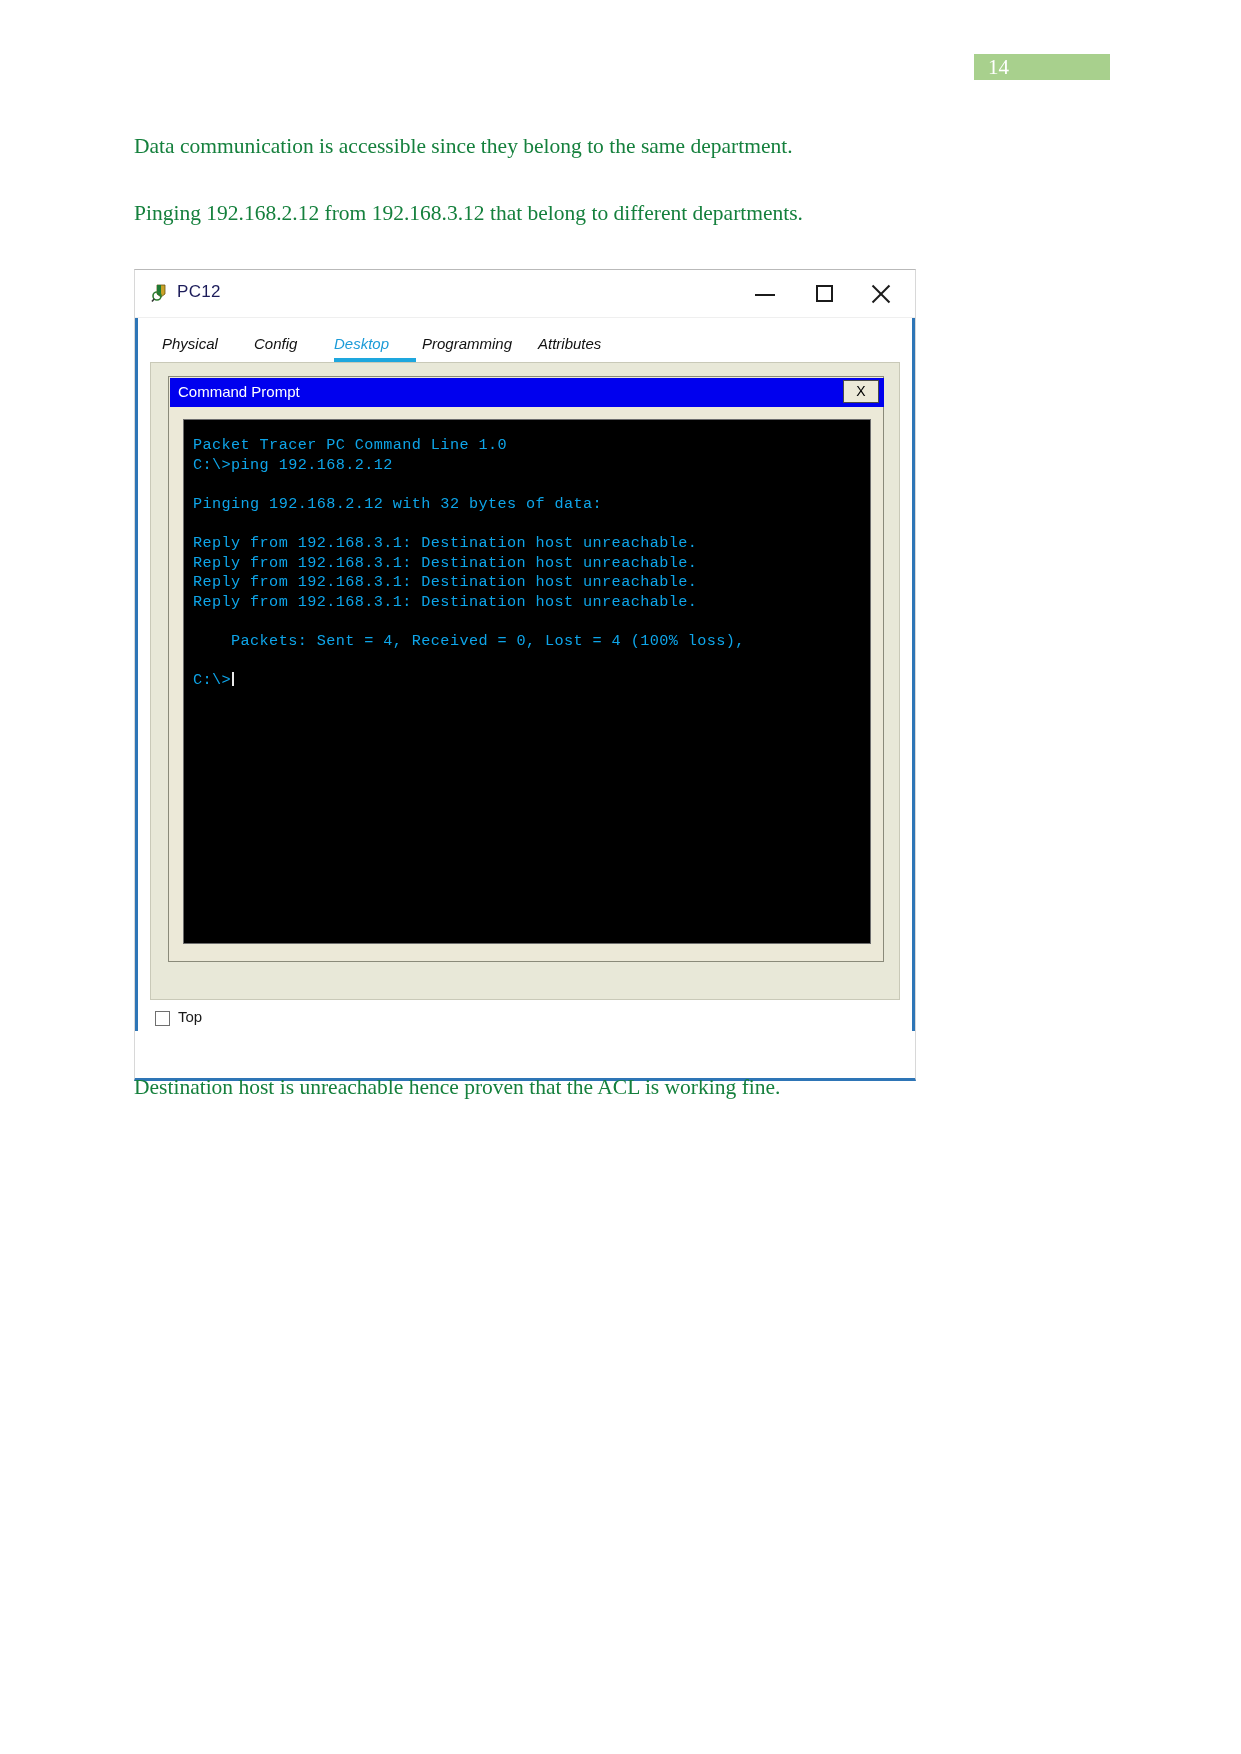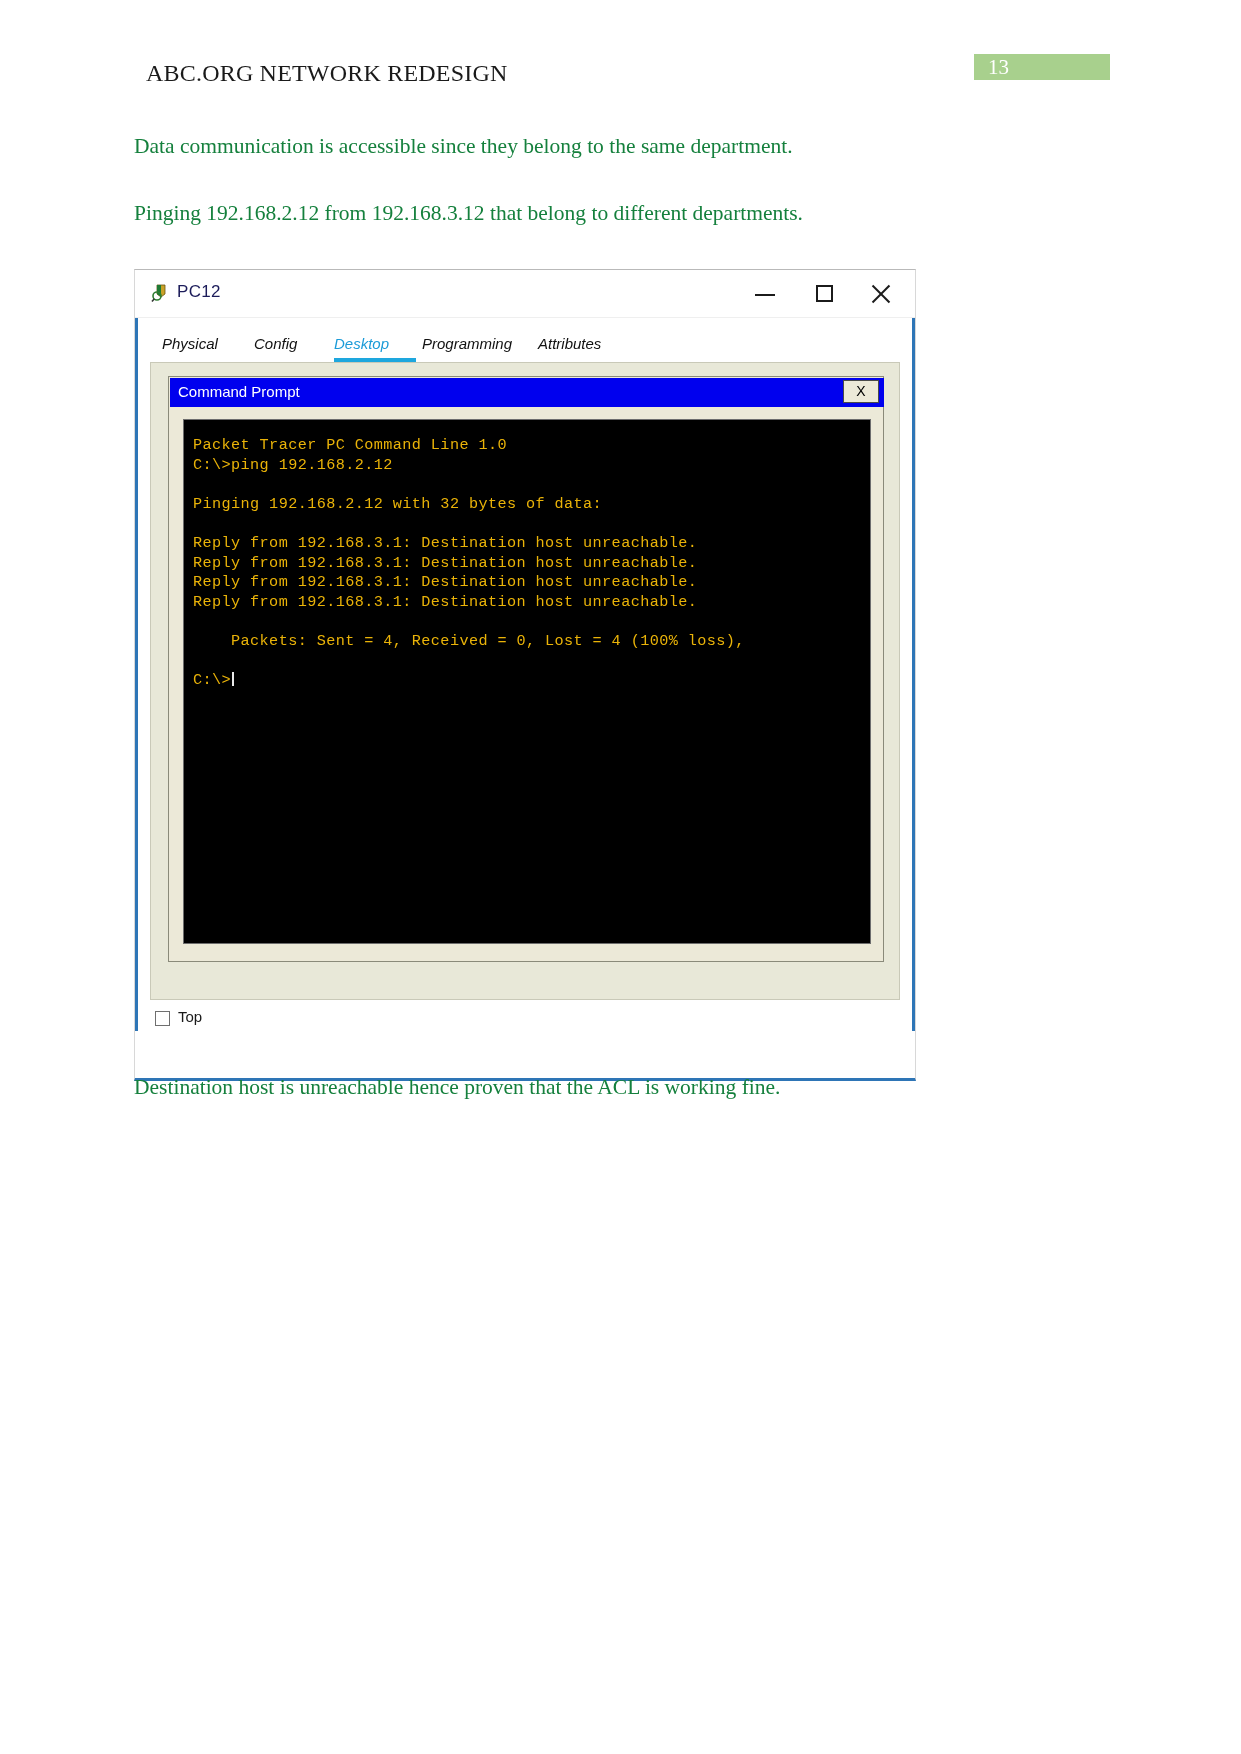--- a/index.html
+++ b/index.html
@@ -214,21 +214,21 @@
     width: 688px; height: 525px;
     background: #000000;
     border: 1px solid #6d6d6d;
     padding: 16px 0 0 9px;
     overflow: hidden;
   }
   .cmd-line {
     font-family: "Liberation Mono", monospace;
     font-size: 15.2px;
     line-height: 19.6px;
-    color: #eab308;
+    color: #0ea5e9;
     white-space: pre;
     letter-spacing: 0.4px;
   }
   .cmd-line.blank { color: transparent; }
   .cursor-block {
     display: inline-block;
     width: 2px;
     height: 14px;
     background: #e9e9e9;
     vertical-align: -2px;
@@ -254,23 +254,22 @@
     left: 28px; top: 2px;
     font-family: "Liberation Sans", sans-serif;
     font-size: 15px;
     color: #1a1a1a;
   }
 </style>
 </head>
 <body>
 
 <div class="doc-header">
-  <div class="doc-header-title">ABC.ORG NETWORK REDESIGN</div>
   <div class="page-badge">
-    <span class="page-badge-number">13</span>
+    <span class="page-badge-number">14</span>
   </div>
 </div>
 
 <div class="para para-1">Data communication is accessible since they belong to the same department.</div>
 <div class="para para-2">Pinging 192.168.2.12 from 192.168.3.12 that belong to different departments.</div>
 
 <div class="shot">
 
   <div class="titlebar">
     <span class="pt-icon">

